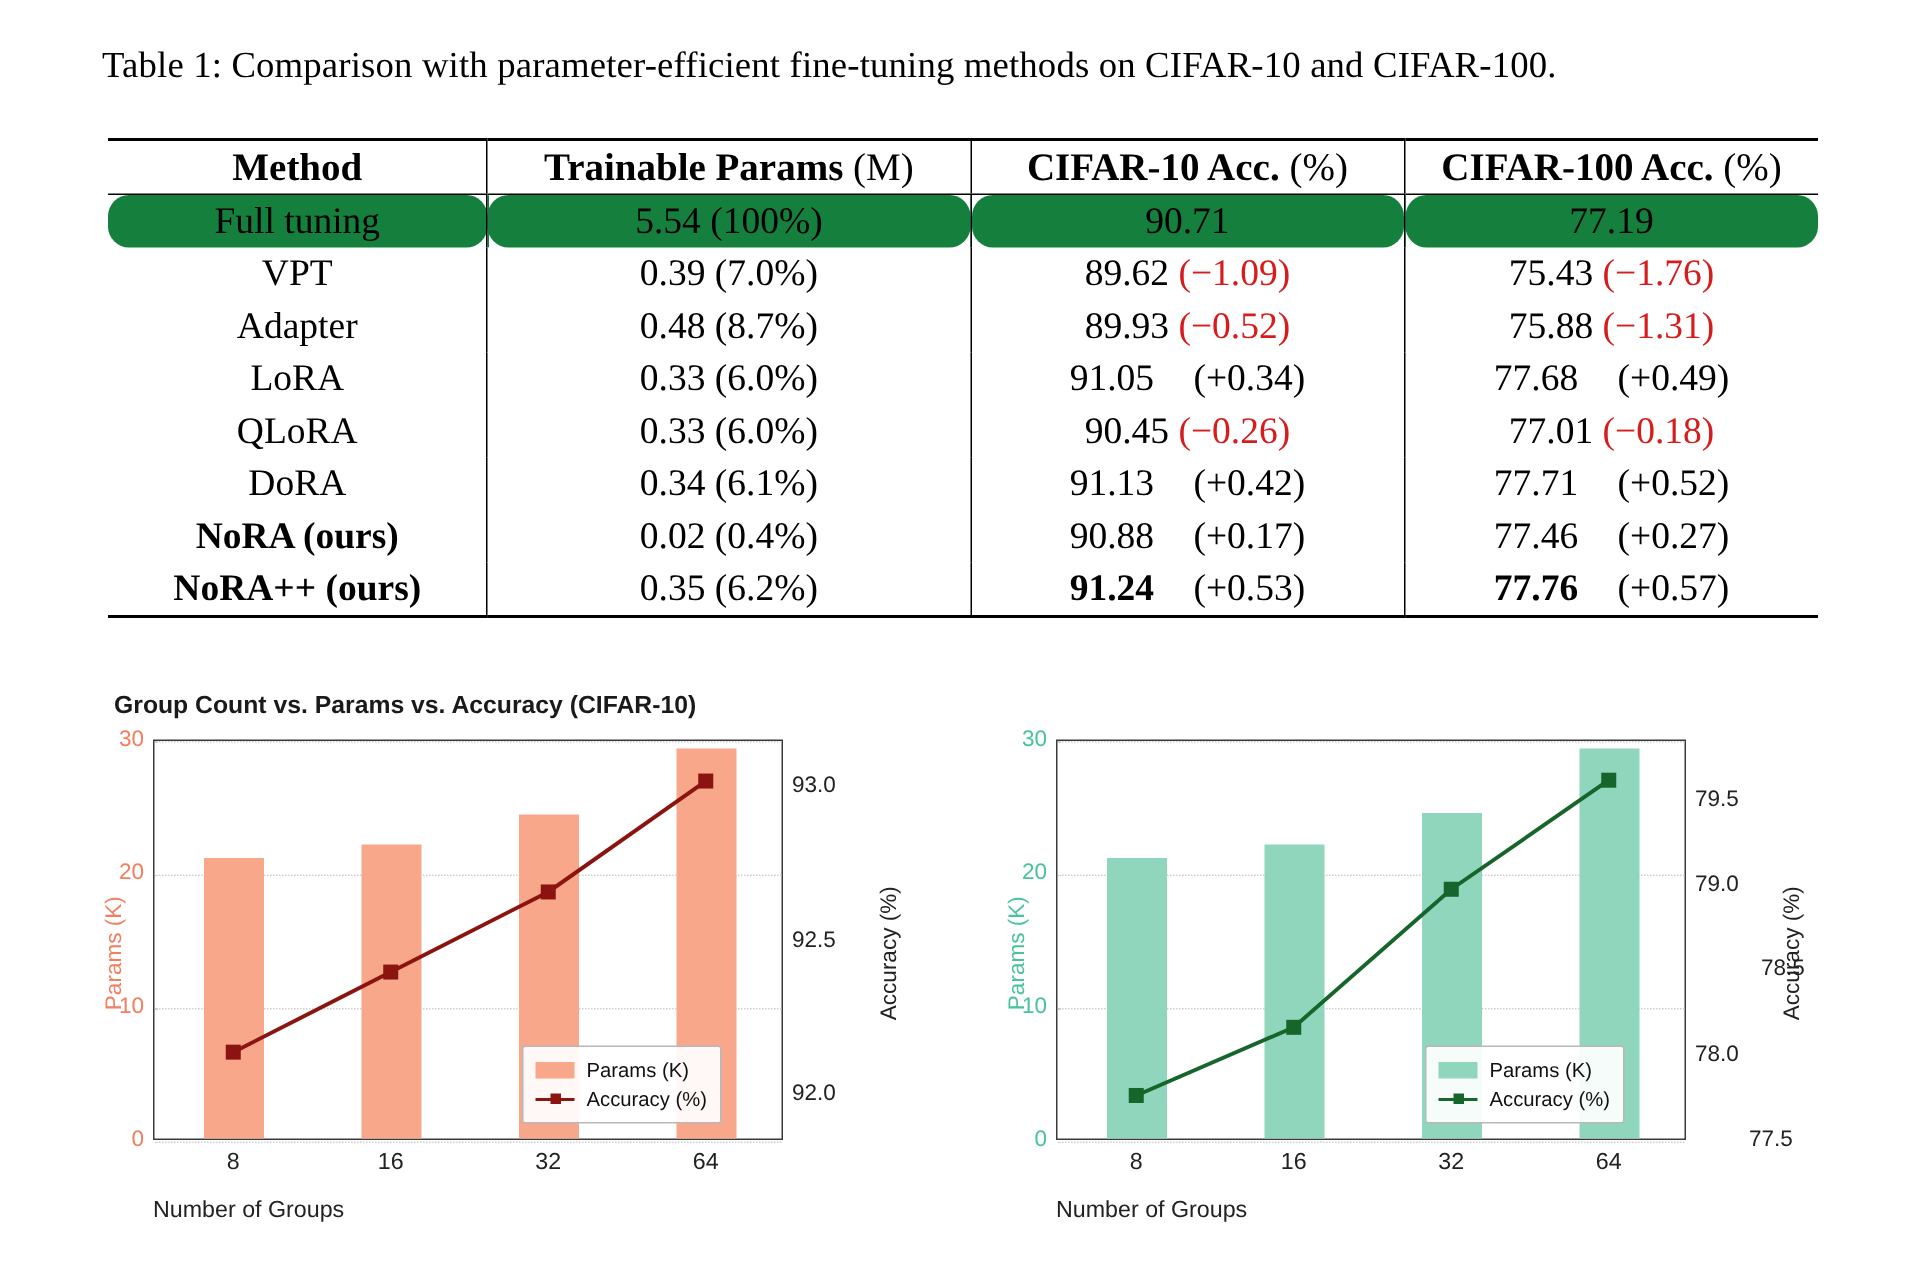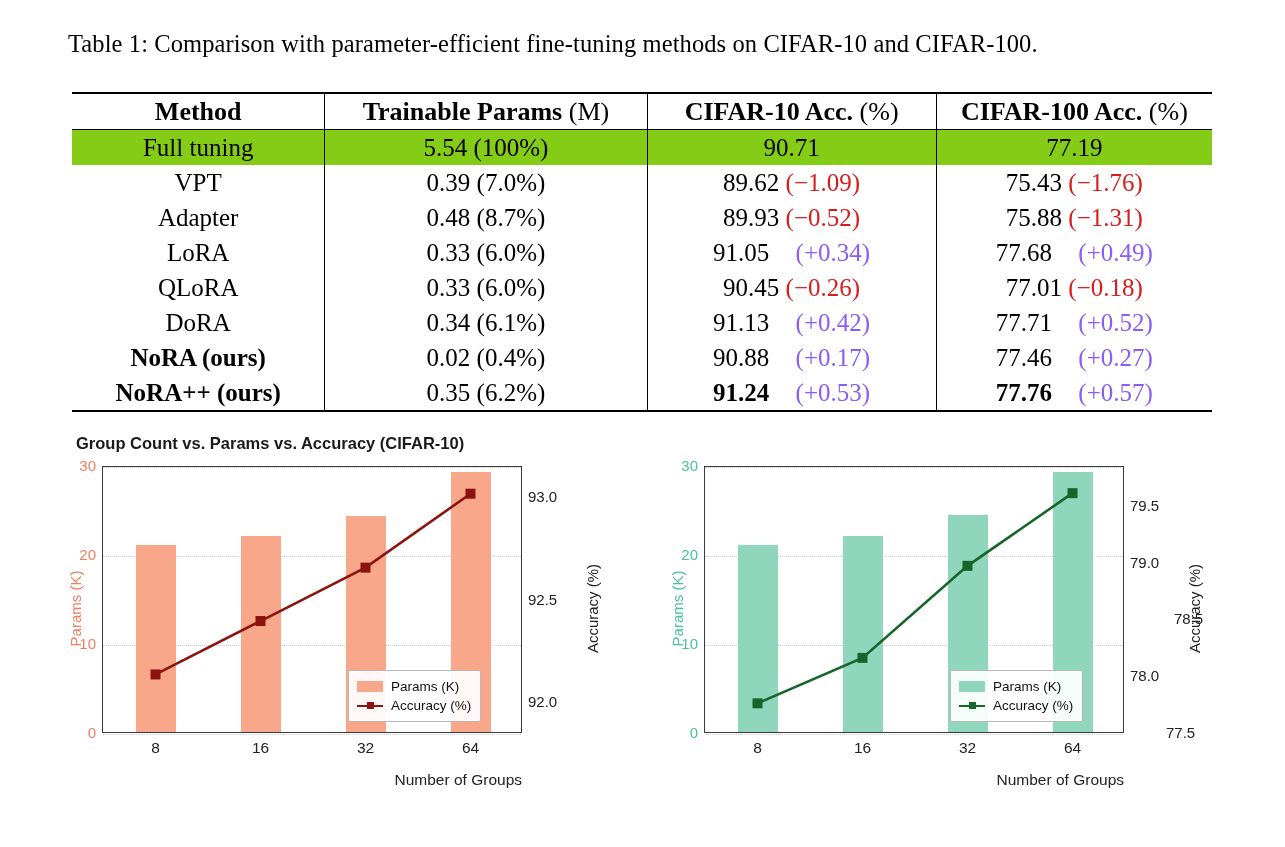--- a/index.html
+++ b/index.html
@@ -62,36 +62,36 @@
 
   td.c-method, th.c-method {
     text-align: left;
     padding-left: 10px;
     width: 253px;
   }
   td.c-params, th.c-params { width: 322px; }
   td.c-c10, th.c-c10 { width: 289px; }
   td.c-c100, th.c-c100 { width: 276px; }
 
-  .rowhl td { background: #84cc16; }
+  .rowhl td { background: #15803d; border-radius: 14px; }
   .bold { font-weight: bold; margin-top: 23px; }
   .delta-neg { color: #d61c1c; }
-  .delta-pos { color: #8b5cf6; margin-left: 20px; }
+  .delta-pos { color: #000000; margin-left: 20px; }
 
   
   .sepcol {
     width: 0;
     padding: 0;
     border-left: 1.3px solid #000;
   }
 
   
   .charts {
     position: absolute;
-    top: 428px;
+    top: 455px;
     left: 0;
     width: 1285px;
     height: 390px;
   }
   .chart-panel {
     position: absolute;
     top: 0;
     width: 560px;
     height: 390px;
     font-family: "Liberation Sans", sans-serif;
@@ -151,21 +151,21 @@
     font-size: 15.5px;
     color: #222;
     transform: translateX(-50%);
     white-space: nowrap;
   }
   .xlabel {
     position: absolute;
     top: 343px;
     left: 54px;
     width: 420px;
-    text-align: right;
+    text-align: left;
     font-size: 15.5px;
     color: #222;
   }
   .ylabel-left {
     position: absolute;
     top: 172px;
     left: -10px;
     transform: rotate(-90deg);
     transform-origin: center;
     font-size: 15px;

